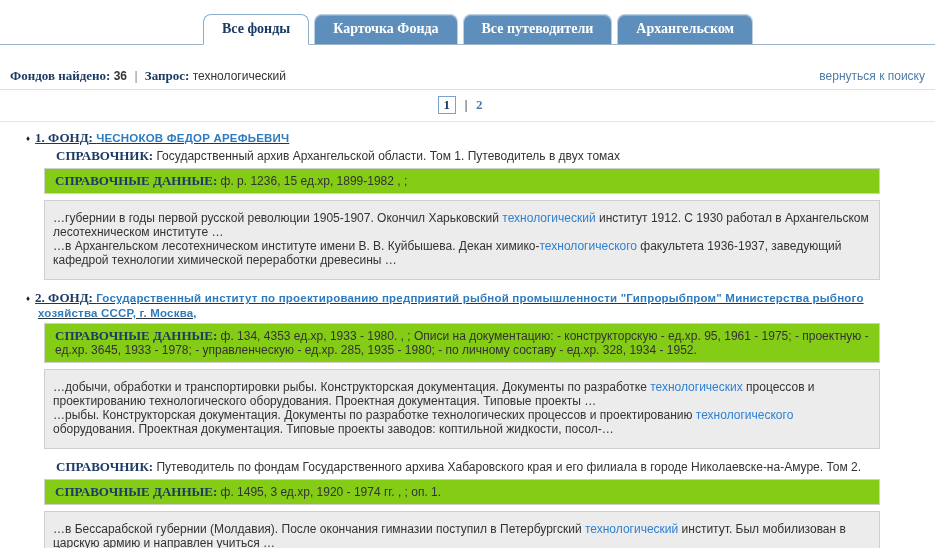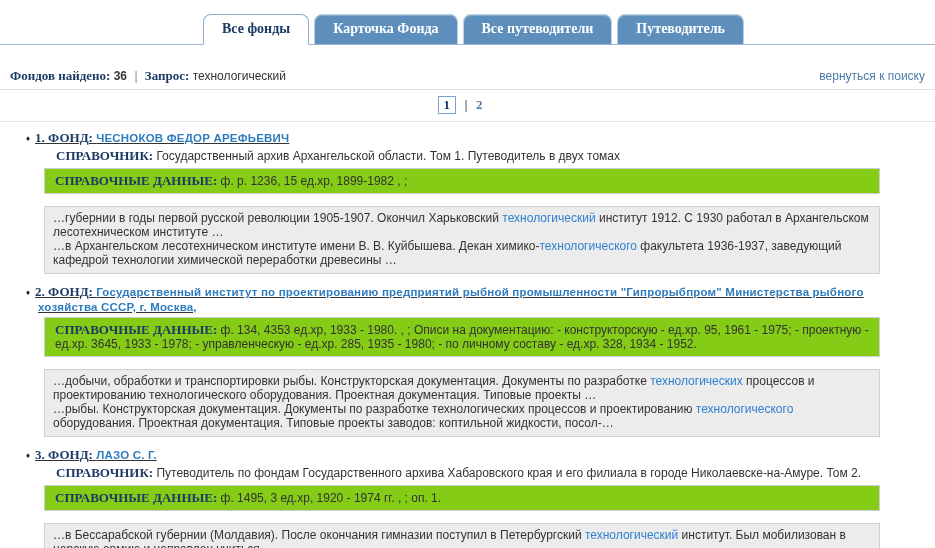--- a/index.html
+++ b/index.html
@@ -68,36 +68,36 @@
   .fond-title{
     color:var(--title-link); font-weight:bold; text-decoration:none;
     cursor:pointer; letter-spacing:0.2px; font-size:11.5px;
   }
   .sprav-line{padding-left:28px; line-height:15px; margin-bottom:4px; color:#333;}
   .data-box{
     margin:0 45px 6px 16px; background:#84cc16;
     border:1px solid var(--box-border); padding:5px 10px; line-height:14px;
   }
   .snippet-box{
-    margin:12px 45px 10px 16px; background:var(--snip-bg);
-    border:1px solid var(--box-border); padding:5px 8px; line-height:13.5px;
+    margin:0 45px 10px 16px; background:var(--snip-bg);
+    border:1px solid var(--box-border); padding:11px 8px; line-height:13.5px;
   }
   .snippet-p{margin:0 0 1px 0; color:#333;}
   .hl-link{color:var(--hl); text-decoration:none; cursor:pointer;}
 </style>
 </head>
 <body>
 
 <div id="screen" style="--tab-blue: #5e8fbc; --navy: #1b3a64; --title-link: #2e7cbf; --hl: #2f80d2; --steel: #4d7ca8; --snip-bg: #ececec; --box-border: #cfcfcf;">
 
   <div class="tabs-row" id="tabsRow">
       <div class="tab active">Все фонды</div>
       <div class="tab">Карточка Фонда</div>
       <div class="tab">Все путеводители</div>
-      <div class="tab">Путеводитель</div>
+      <div class="tab">Архангельском</div>
     </div>
 
   <div class="results-header">
     <div>
       <span class="serif-label">Фондов найдено:</span>
       <span class="found-count">36</span>
       <span class="hdr-sep">|</span>
       <span class="serif-label">Запрос:</span>
       <span>технологический</span>
     </div>
@@ -122,21 +122,20 @@
       </div>
       <div class="entry">
         <div class="title-line"><span class="bullet">♦</span><span class="fond-label">2. ФОНД: </span><a class="fond-title">Государственный институт по проектированию предприятий рыбной промышленности "Гипрорыбпром" Министерства рыбного хозяйства СССР, г. Москва,</a></div>
         <div class="data-box"><span class="serif-label">СПРАВОЧНЫЕ ДАННЫЕ: </span><span>ф. 134, 4353 ед.хр, 1933 - 1980. , ; Описи на документацию: - конструкторскую - ед.хр. 95, 1961 - 1975; - проектную - ед.хр. 3645, 1933 - 1978; - управленческую - ед.хр. 285, 1935 - 1980; - по личному составу - ед.хр. 328, 1934 - 1952.</span></div>
         <div class="snippet-box">
           <div class="snippet-p"><span>…добычи, обработки и транспортировки рыбы. Конструкторская документация. Документы по разработке </span><a class="hl-link">технологических</a><span> процессов и проектированию технологического оборудования. Проектная документация. Типовые проекты …</span></div>
           <div class="snippet-p"><span>…рыбы. Конструкторская документация. Документы по разработке технологических процессов и проектированию </span><a class="hl-link">технологического</a><span> оборудования. Проектная документация. Типовые проекты заводов: коптильной жидкости, посол-…</span></div>
         </div>
       </div>
       <div class="entry">
-        <div class="title-line"><span class="bullet">♦</span><span class="fond-label">3. ФОНД: </span><a class="fond-title">ЛАЗО С. Г.</a></div>
         <div class="sprav-line"><span class="serif-label">СПРАВОЧНИК: </span><span>Путеводитель по фондам Государственного архива Хабаровского края и его филиала в городе Николаевске-на-Амуре. Том 2.</span></div>
         <div class="data-box"><span class="serif-label">СПРАВОЧНЫЕ ДАННЫЕ: </span><span>ф. 1495, 3 ед.хр, 1920 - 1974 гг. , ; оп. 1.</span></div>
         <div class="snippet-box">
           <div class="snippet-p"><span>…в Бессарабской губернии (Молдавия). После окончания гимназии поступил в Петербургский </span><a class="hl-link">технологический</a><span> институт. Был мобилизован в царскую армию и направлен учиться …</span></div>
         </div>
       </div>
     </div>
 
 </div>
 

